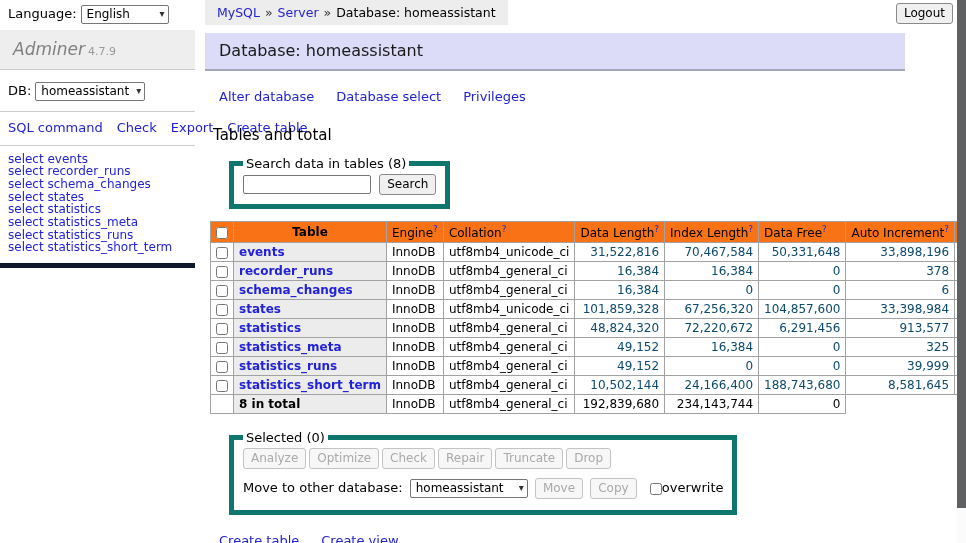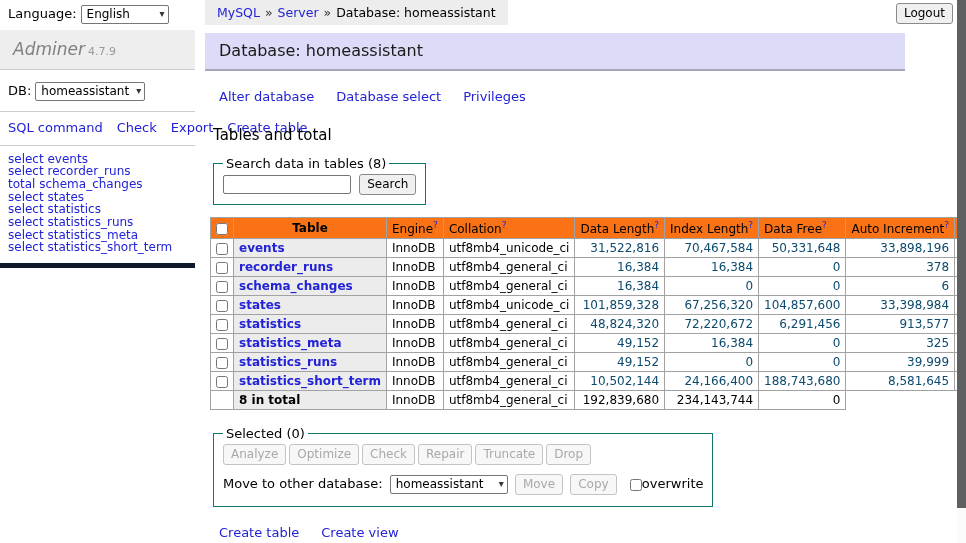--- a/index.html
+++ b/index.html
@@ -38,21 +38,21 @@
   #logout-btn { position:absolute; right:13px; top:3px; }
 
   
   #main { position:absolute; left:205px; top:0; width:700px; padding-top:33px; }
   #page-title { background:#dcdcf8; border-bottom:2px solid #a6a6ba; padding:8px 14px 9px 14px;
     font-size:16px; font-weight:400; color:#1a1a1a; }
   .links-row { margin:18px 0 0 14px; }
   .links-row a { margin-right:22px; }
   h3 { font-size:15px; font-weight:400; color:#000; margin:22px 0 0 8px; }
 
-  fieldset { border:1px solid #0f766e; margin:12px 0 0 8px; padding:3px 9px 9px 9px; display:inline-block; }
+  fieldset { border:5px solid #0f766e; margin:12px 0 0 24px; padding:3px 9px 9px 9px; display:inline-block; }
   legend { font-size:13px; padding:0 3px; }
   .text-input { border:1px solid #767676; border-radius:2px; width:128px; height:19px;
     font-size:12px; padding:1px 4px; font-family:"DejaVu Sans","Liberation Sans",sans-serif; }
   #search-fieldset .btn { margin-left:4px; }
 
   
   table { border-collapse:collapse; margin:12px 0 0 5px; font-size:12px; }
   th, td { border:1px solid #a2a2a2; padding:2px 5px; height:17px; vertical-align:middle; }
   thead th { background:#f97316; font-weight:400; text-align:left; white-space:nowrap; }
   thead th.col-table { font-weight:700; text-align:center; }
@@ -89,25 +89,25 @@
   </div>
   <div class="db-row">
     <span>DB:</span><span class="selectbox"><span>homeassistant</span><span class="chev">▾</span></span>
   </div>
   <hr class="side-sep">
   <div class="side-actions"><a>SQL command</a><a>Check</a><a>Export</a><a>Create table</a></div>
   <hr class="side-sep">
   <div class="side-tables">
       <a>select events</a>
       <a>select recorder_runs</a>
-      <a>total schema_changes</a>
+      <a>select schema_changes</a>
       <a>select states</a>
       <a>select statistics</a>
+      <a>select statistics_meta</a>
       <a>select statistics_runs</a>
-      <a>select statistics_meta</a>
       <a>select statistics_short_term</a>
     </div>
 </div>
 
 <div id="breadcrumb">
   <a>MySQL</a><span class="sep">»</span><a>Server</a><span class="sep">»</span><span>Database: homeassistant</span>
 </div>
 
 <button class="btn" id="logout-btn">Logout</button>
 

